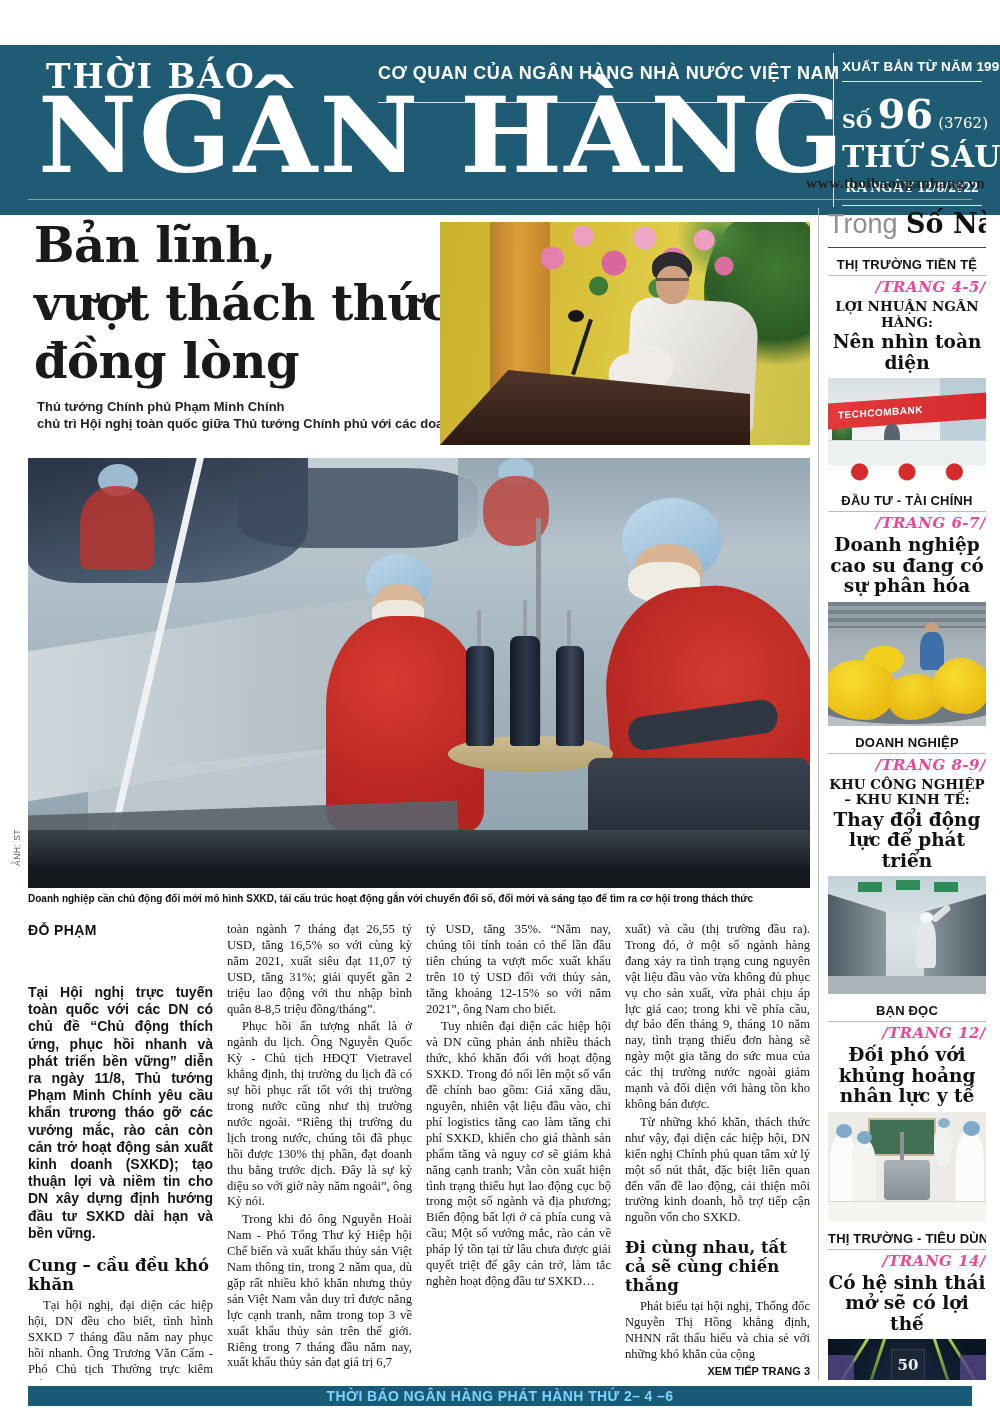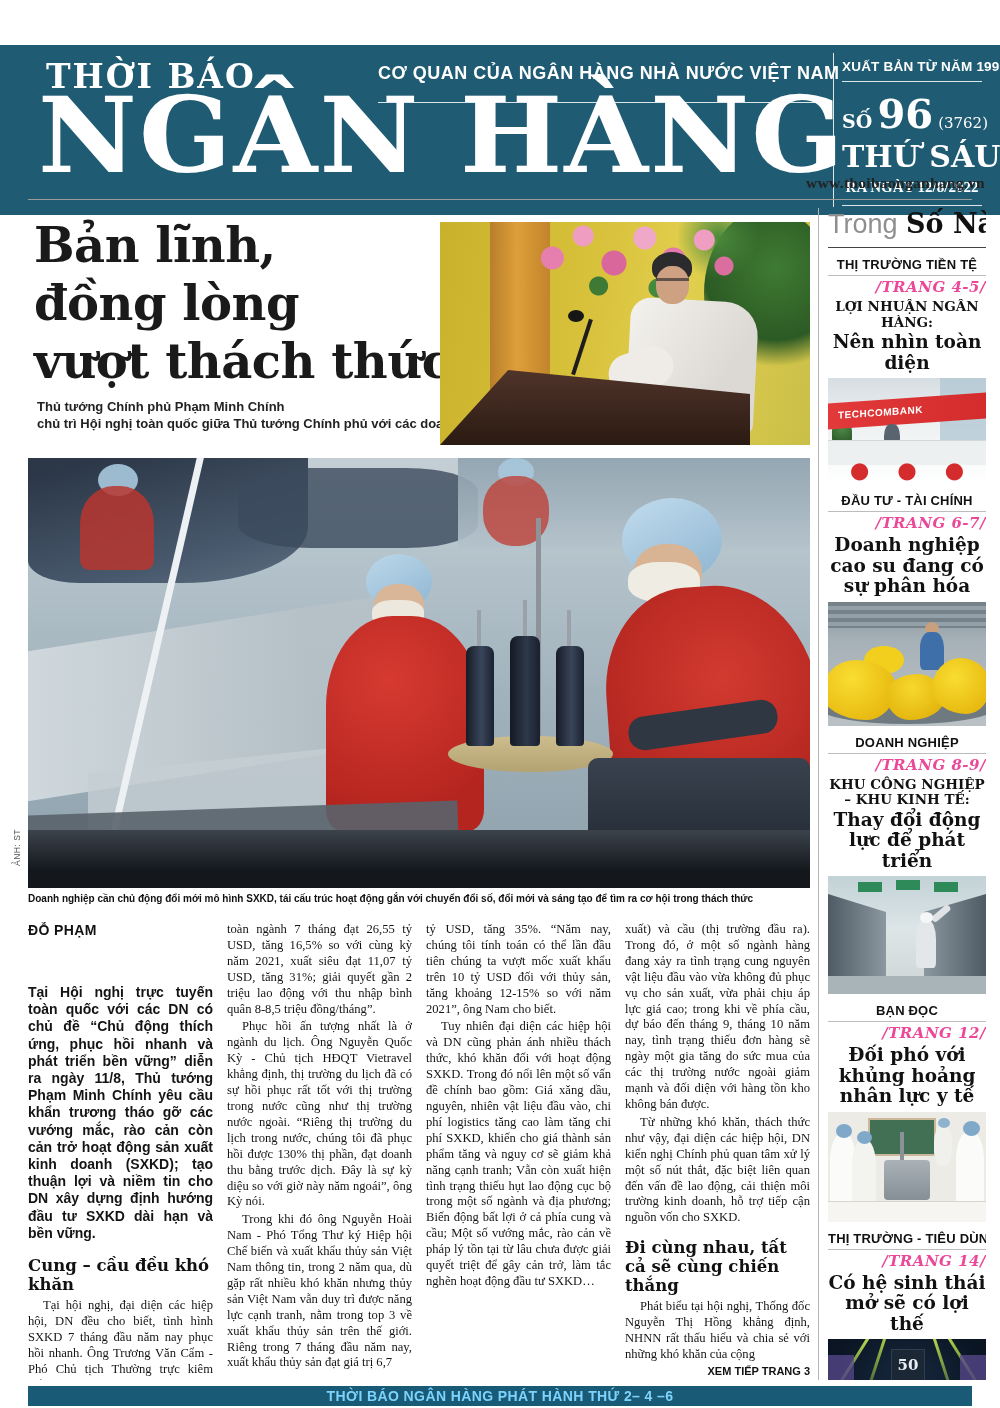--- a/index.html
+++ b/index.html
@@ -231,22 +231,22 @@
       <div class="mh-weekday">THỨ SÁU</div>
       <div class="mh-date">RA NGÀY 12/8/2022</div>
 
     </div>
   </div>
   <div class="website-row">www.thoibaonganhang.vn</div>
   <div class="top-rule"></div>
 
   <div class="headline">
     <div>Bản lĩnh,</div>
+    <div>vượt thách thức</div>
     <div>đồng lòng</div>
-    <div>vượt thách thức</div>
   </div>
   <div class="deck">
     <div>Thủ tướng Chính phủ Phạm Minh Chính</div>
     <div>chủ trì Hội nghị toàn quốc giữa Thủ tướng Chính phủ với các doanh nghiệp</div>
   </div>
 
   <div class="photo top-photo">
     <div class="shape tp-col"></div>
     <div class="shape tp-leaf-r"></div>
     <div class="shape tp-leaf-r2"></div>

